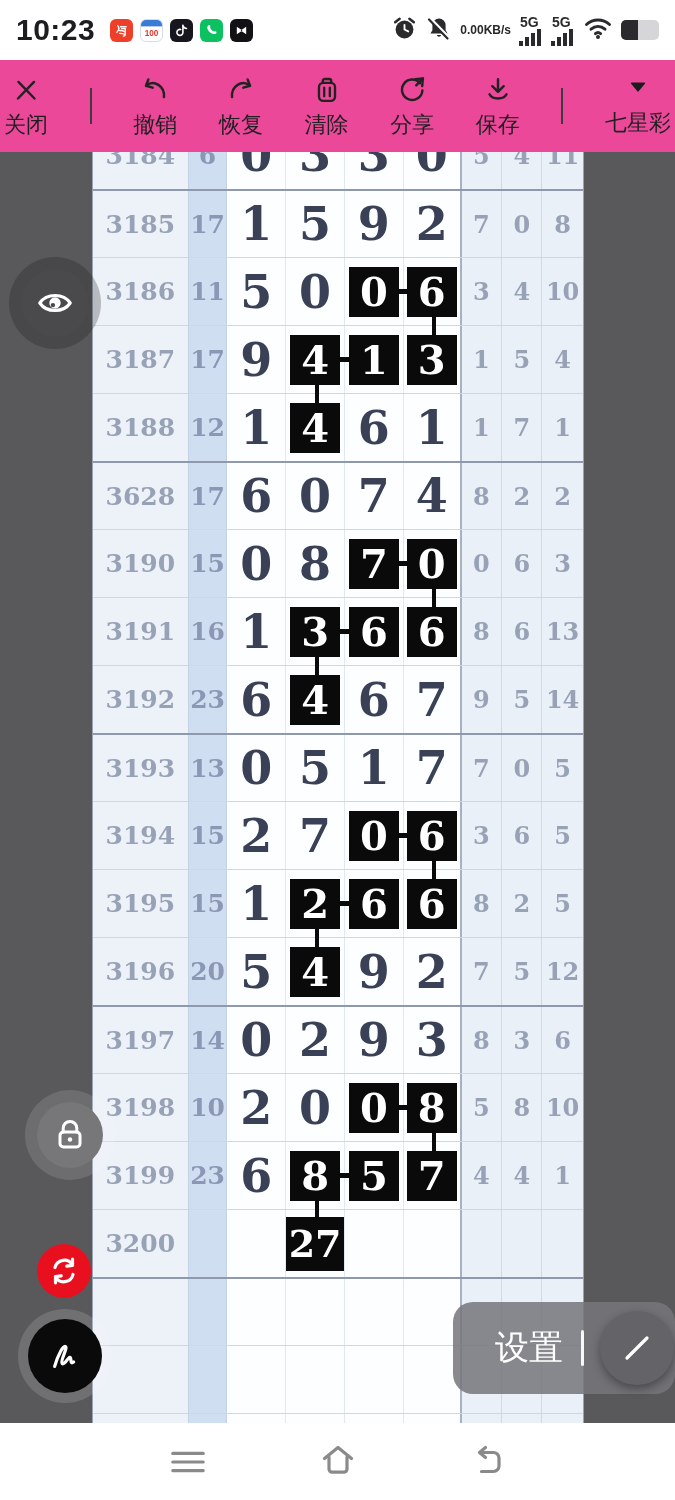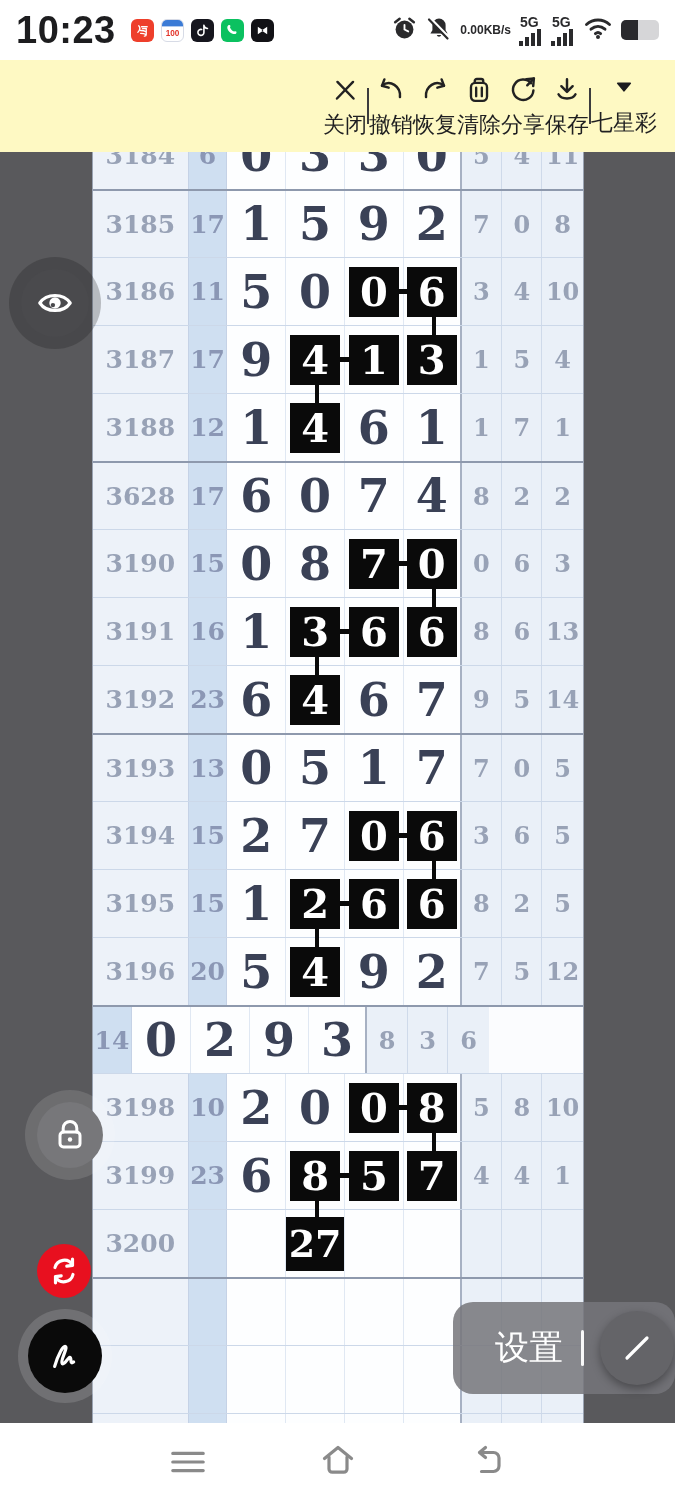--- a/index.html
+++ b/index.html
@@ -3,32 +3,32 @@
 <meta charset="utf-8">
 <style>
   * { margin:0; padding:0; box-sizing:border-box; }
   html,body { width:675px; height:1500px; }
   body { font-family:"Liberation Sans", sans-serif; background:#fff; }
   .phone { position:relative; width:675px; height:1500px; overflow:hidden; background:#fff; }
 
   
   .statusbar { height:60px; display:flex; align-items:center; justify-content:space-between; padding:0 16px; background:#fff; }
   .sb-left { display:flex; align-items:center; gap:7px; }
-  .sb-time { font-size:38px; font-weight:700; color:#1d1d1f; margin-right:8px; letter-spacing:0.5px; }
+  .sb-time { font-size:30px; font-weight:700; color:#1d1d1f; margin-right:8px; letter-spacing:0.5px; }
   .app-ico { width:23px; height:23px; border-radius:6px; display:flex; align-items:center; justify-content:center; overflow:hidden; }
   .sb-right { display:flex; align-items:center; gap:8px; }
   .netspeed { display:flex; flex-direction:row; align-items:flex-start; line-height:1.05; }
   .netspeed span { font-size:12px; font-weight:700; color:#2a2a2c; }
   .simgrp { display:flex; flex-direction:column; align-items:flex-start; line-height:1; }
   .simgrp .g5 { font-size:14px; font-weight:700; color:#2a2a2c; margin-left:1px; }
   .battery { width:38px; height:20px; border-radius:5px; background:#d6d6d8; overflow:hidden; position:relative; }
   .battery .fill { position:absolute; left:0; top:0; bottom:0; width:45%; background:#2a2a2e; }
 
   
-  .toolbar { height:92px; display:flex; align-items:center; justify-content:flex-end; padding:0 18px; background:#fef9c3; }
+  .toolbar { height:92px; display:flex; align-items:center; justify-content:space-between; padding:0 4px; background:#ec4899; }
   .tb-item { display:flex; flex-direction:column; align-items:center; gap:3px; cursor:pointer; }
   .tb-item .lab { font-size:22px; color:#1f1f21; white-space:nowrap; }
   .tb-div { width:2px; height:36px; background:#3c3c3e; }
 
   
   .canvas { position:absolute; top:152px; left:0; width:675px; height:1271px; background:#59595c; }
   .table-wrap { position:absolute; left:92px; top:0; width:492px; height:1271px; overflow:hidden; background:#fbfcfe; border-left:1px solid #9aa3b2; border-right:1px solid #9aa3b2; }
   .rows { margin-top:-31px; }
   .row { position:relative; height:68px; display:flex; border-top:1px solid #ccd8e9; }
   .row.gs { border-top:2px solid #8e99ad; }
@@ -593,20 +593,23 @@
               <span>7</span>
             </div>
             <div class="cell c-stat s1">
               <span>5</span>
             </div>
             <div class="cell c-stat s2">
               <span>12</span>
             </div>
           </div>
           <div class="row gs">
+            <div class="cell c-period">
+              <span>3197</span>
+            </div>
             <div class="cell c-sum">
               <span>14</span>
             </div>
             <div class="cell c-digit">
               <span>0</span>
             </div>
             <div class="cell c-digit">
               <span>2</span>
             </div>
             <div class="cell c-digit">

